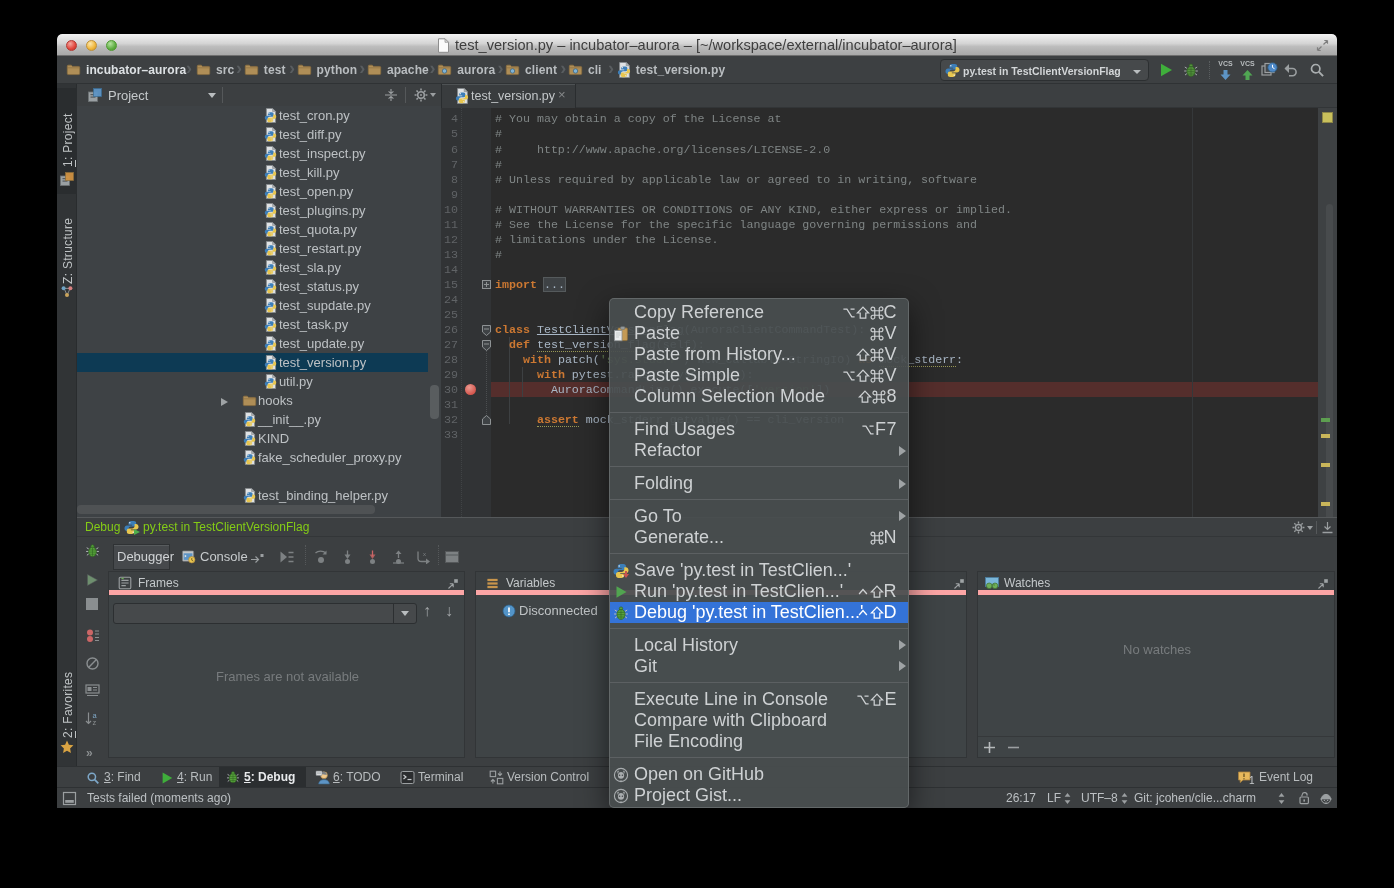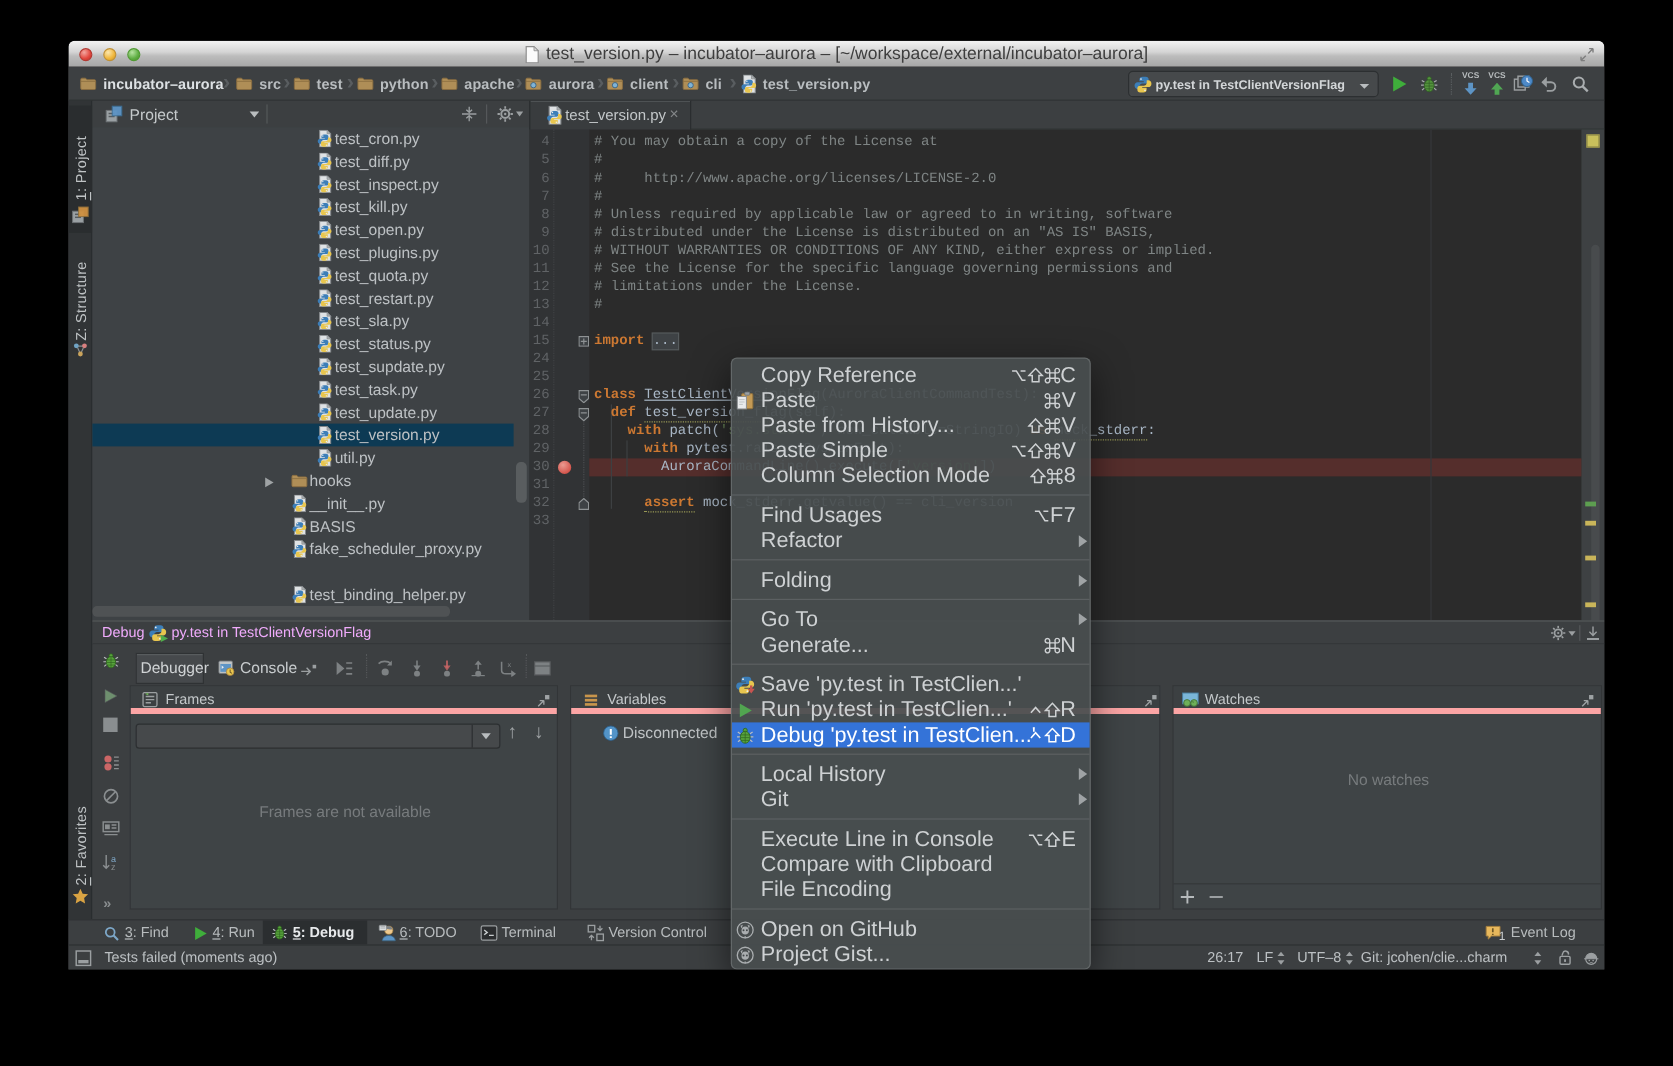--- a/index.html
+++ b/index.html
@@ -35,21 +35,21 @@
 #code{left:434px;top:74px;width:827px;height:409px;background:#2b2b2b;}
 #estripe{left:1261px;top:74px;width:19px;height:409px;background:#3e4143;}
 .cl{left:4px;height:15px;line-height:15px;font-family:"Liberation Mono",monospace;font-size:11.65px;color:#a9b7c6;white-space:pre;}
 .ln{height:15px;line-height:15px;font-family:"Liberation Mono",monospace;font-size:11.65px;color:#606366;width:17px;text-align:right;left:0;}
 .cmt{color:#7f8585;}
 .kw{color:#cc7832;font-weight:bold;}
 .str{color:#6a8759;}
 .wavy{border-bottom:1px dotted #989855;}
 .clsu{text-decoration:underline;}
 
-#dbghdr{left:20px;top:483px;width:1260px;height:20px;background:#3c3f41;border-top:1px solid #55585a;border-bottom:1px solid #333638;font-size:12px;color:#f0abfc;}
+#dbghdr{left:20px;top:483px;width:1260px;height:20px;background:#3c3f41;border-top:1px solid #55585a;border-bottom:1px solid #333638;font-size:12px;color:#84cc16;}
 #dbgbody{left:20px;top:503px;width:1260px;height:229px;background:#3c3f41;}
 .dtab{top:6px;height:27px;line-height:27px;font-size:13px;color:#c7cbcd;}
 .panel{background:#3f4446;border:1px solid #323537;}
 .phdr{left:0;top:0;right:0;height:23px;background:#3c4042;border-bottom:5px solid #fca5a5;font-size:12px;color:#c4c8ca;line-height:23px;}
 .dim{color:#777b7d;font-size:13px;}
 
 #toolrow{left:0px;top:732px;width:1280px;height:21px;background:#3c3f41;border-top:1px solid #2e3133;font-size:12px;color:#b8bcbe;}
 #statusbar{left:0px;top:753px;width:1280px;height:21px;background:#3c3f41;border-top:1px solid #2e3133;font-size:12px;color:#bcc0c3;}
 .tbi{top:0;height:21px;line-height:21px;white-space:nowrap;}
 .u{text-decoration:underline;}
@@ -421,21 +421,21 @@
         </svg><span style="margin-left:1px">util.py</span></div>
 <div class="a trow" style="top:285px;left:144px;"><span style="display:inline-block;width:0;height:0;border-left:7px solid #9fa3a5;border-top:4.5px solid transparent;border-bottom:4.5px solid transparent;vertical-align:-1px;"></span></div>
 <div class="a trow" style="top:285px;left:165px;"><svg width="15" height="13" style="vertical-align:-2px">
           <use href="#folder"></use>
         </svg><span style="margin-left:1px">hooks</span></div>
 <div class="a trow" style="top:304px;left:165px;"><svg width="15" height="15">
           <use href="#pyfile"></use>
         </svg><span style="margin-left:1px">__init__.py</span></div>
 <div class="a trow" style="top:323px;left:165px;"><svg width="15" height="15">
           <use href="#pyfile"></use>
-        </svg><span style="margin-left:1px">BASIS</span></div>
+        </svg><span style="margin-left:1px">KIND</span></div>
 <div class="a trow" style="top:342px;left:165px;"><svg width="15" height="15">
           <use href="#pyfile"></use>
         </svg><span style="margin-left:1px">fake_scheduler_proxy.py</span></div>
 <div class="a trow" style="top:380px;left:165px;"><svg width="15" height="15">
           <use href="#pyfile"></use>
         </svg><span style="margin-left:1px">test_binding_helper.py</span></div>
 <div class="a" style="left:353px;top:279px;width:9px;height:34px;background:#595d5f;border-radius:4px;"></div>
 <div class="a" style="left:0px;top:399px;width:298px;height:9px;background:#55585a;border-radius:4px;opacity:.75"></div>
 </div>
 <div class="a" id="tabstrip">
@@ -492,21 +492,20 @@
 <div class="a" id="code">
 <div class="a" style="left:0px;top:274.3px;width:827px;height:15.1px;background:#552e2c;"></div>
 <div class="a" style="left:701px;top:0;height:409px;border-left:1px solid #35383a;"></div>
 <div class="a" style="left:17.9px;top:229px;height:87px;border-left:1px solid #3d4042;"></div>
 <div class="a" style="left:31.4px;top:259px;height:30px;border-left:1px solid #3d4042;"></div>
 <div class="a cl" style="top:3.4px"><span class="cmt"># You may obtain a copy of the License at</span></div>
 <div class="a cl" style="top:18.4px"><span class="cmt">#</span></div>
 <div class="a cl" style="top:33.5px"><span class="cmt">#     http://www.apache.org/licenses/LICENSE-2.0</span></div>
 <div class="a cl" style="top:48.6px"><span class="cmt">#</span></div>
 <div class="a cl" style="top:63.6px"><span class="cmt"># Unless required by applicable law or agreed to in writing, software</span></div>
-<div class="a cl" style="top:78.7px"><span class="cmt"># distributed under the License is distributed on an "AS IS" BASIS,</span></div>
 <div class="a cl" style="top:93.7px"><span class="cmt"># WITHOUT WARRANTIES OR CONDITIONS OF ANY KIND, either express or implied.</span></div>
 <div class="a cl" style="top:108.8px"><span class="cmt"># See the License for the specific language governing permissions and</span></div>
 <div class="a cl" style="top:123.8px"><span class="cmt"># limitations under the License.</span></div>
 <div class="a cl" style="top:138.9px"><span class="cmt">#</span></div>
 <div class="a cl" style="top:169.0px"><span class="kw">import</span> <span style="background:#3e4245;box-shadow:0 0 0 1px #555a5c;color:#a9b7c6">...</span></div>
 <div class="a cl" style="top:214.1px"><span class="kw">class</span> <span class="clsu">TestClientVersionFlag</span>(AuroraClientCommandTest):</div>
 <div class="a cl" style="top:229.2px">  <span class="kw">def</span> <span class="wavy">test_version_flag</span>(self):</div>
 <div class="a cl" style="top:244.2px">    <span class="kw">with</span> patch(<span class="str">'sys.stderr'</span>, new_callable=StringIO) <span class="kw">as</span> <span class="wavy">mock_stderr</span>:</div>
 <div class="a cl" style="top:259.2px">      <span class="kw">with</span> pytest.raises(SystemExit):</div>
 <div class="a cl" style="top:274.3px">        AuroraCommandLine().execute([<span class="str">'version'</span>])</div>

